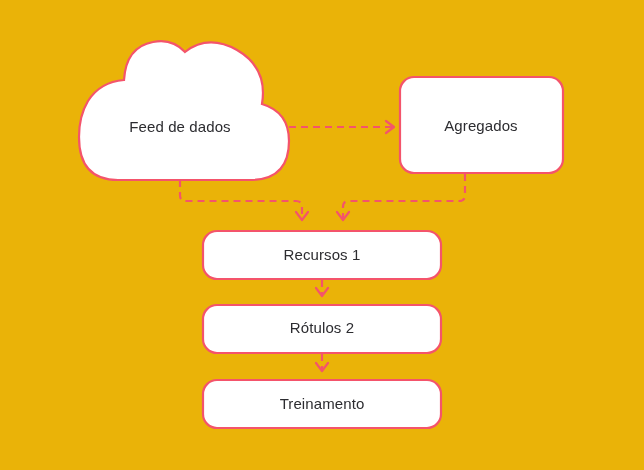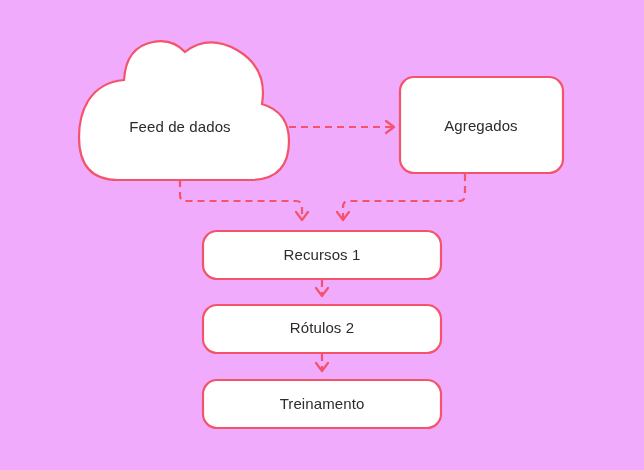--- a/index.html
+++ b/index.html
@@ -45,21 +45,21 @@
   }
   .arrow-head {
     fill: none;
     stroke-linecap: round;
     stroke-linejoin: round;
   }
 </style>
 </head>
 <body>
 
-<div id="diagram-root" style="background: #f0abfc;">
+<div id="diagram-root" style="background: #eab308;">
   <svg class="diagram-canvas" viewBox="0 0 644 470">
 
     <g>
 
       <g>
         <path class="edge-line" d="M 289 127 L 393 127" stroke="#f4546b" stroke-width="2.2" stroke-dasharray="7 5"></path>
         <path class="arrow-head" d="M 386 121 L 394 127 L 386 133" stroke="#f4546b" stroke-width="2.2"></path>
       </g>
 
       <g>

